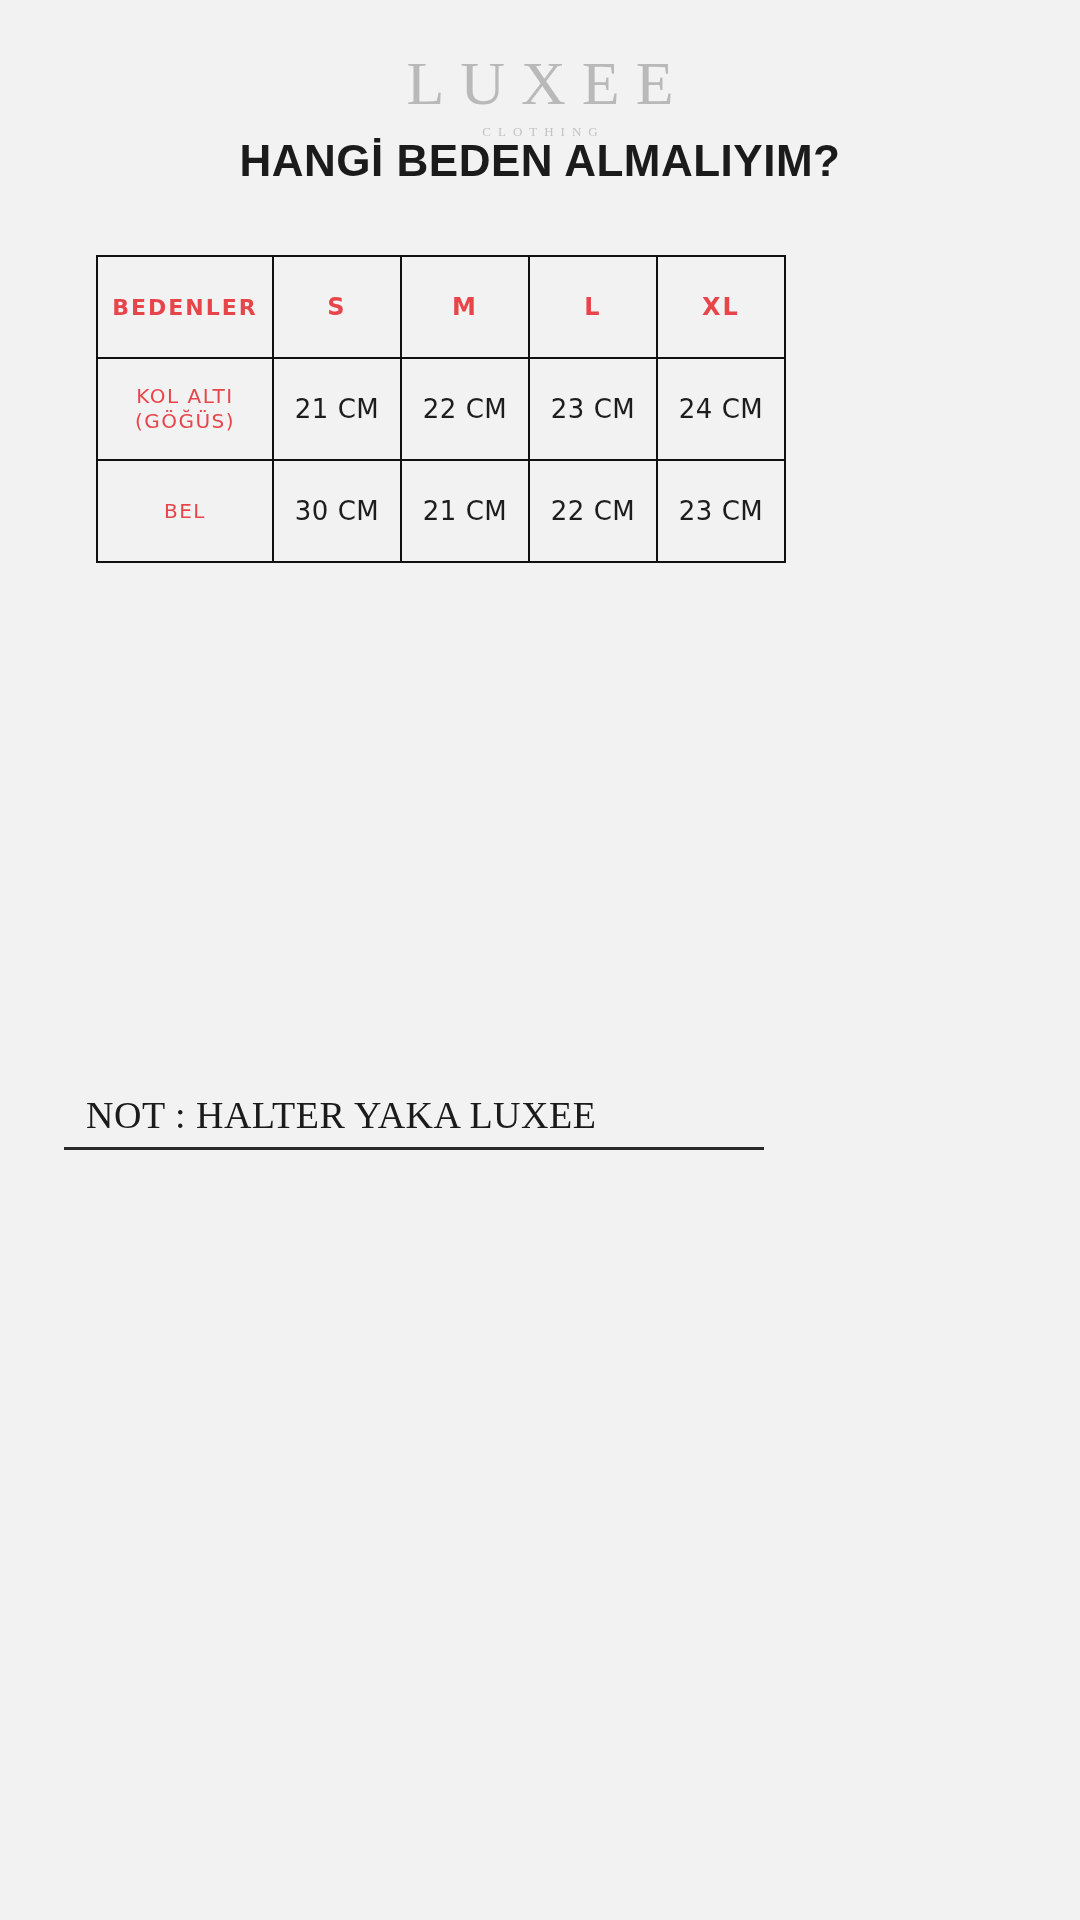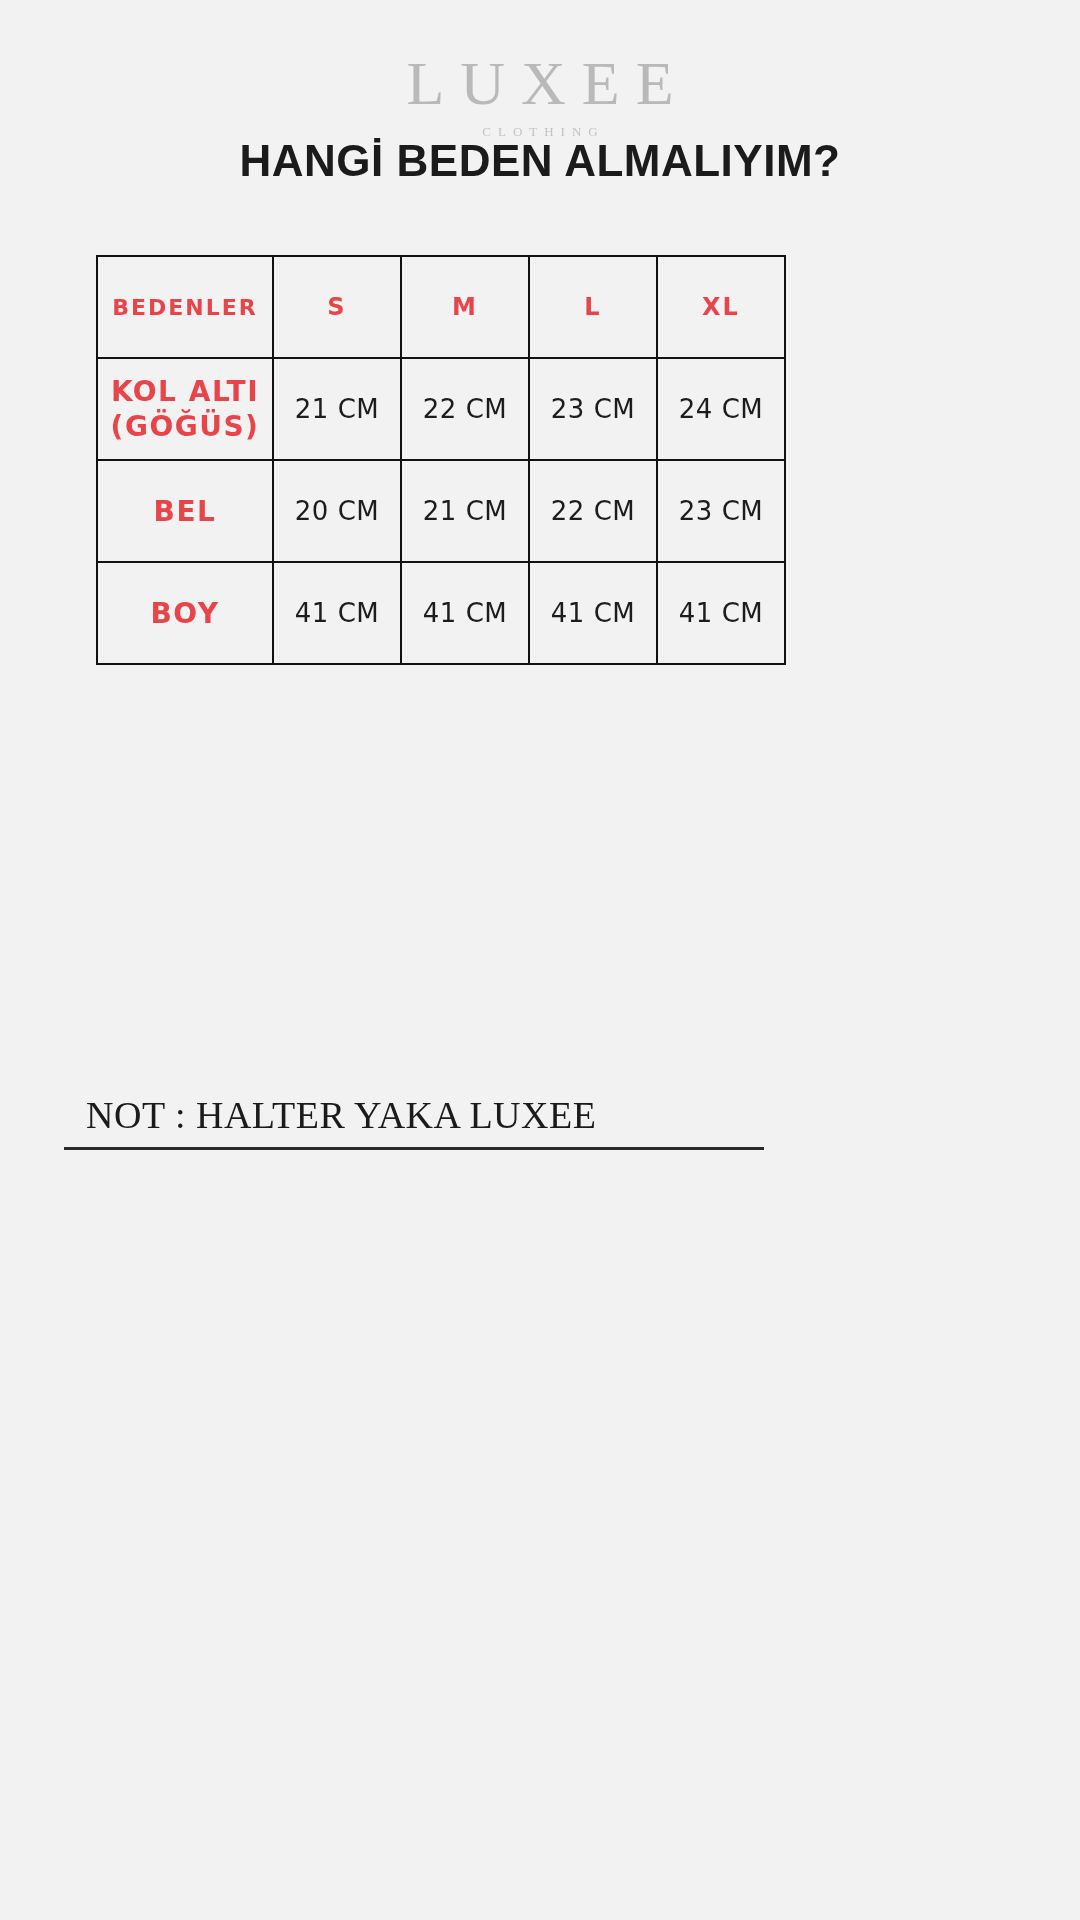--- a/index.html
+++ b/index.html
@@ -95,22 +95,22 @@
   }
   .hdr-size {
     color: #e8454a;
     font-weight: bold;
     font-size: 24px;
     letter-spacing: 2px;
     font-family: "DejaVu Sans", sans-serif;
   }
   .row-label {
     color: #e8454a;
-    font-weight: bold;
-    font-size: 28px;
+    font-weight: normal;
+    font-size: 20px;
     letter-spacing: 1.5px;
     line-height: 1.25;
     font-family: "DejaVu Sans", sans-serif;
     border-radius: 11px;
   }
   .cell-val {
     color: #1d1d1d;
     font-size: 26px;
     font-weight: 500;
     font-family: "DejaVu Sans", sans-serif;
@@ -172,31 +172,24 @@
             <div>KOL ALTI</div>
             <div>(GÖĞÜS)</div>
           </td>
           <td class="cell-val">21 CM</td>
           <td class="cell-val">22 CM</td>
           <td class="cell-val">23 CM</td>
           <td class="cell-val">24 CM</td>
         </tr>
         <tr>
           <td class="row-label">BEL</td>
-          <td class="cell-val">20 CM</td>
+          <td class="cell-val">30 CM</td>
           <td class="cell-val">21 CM</td>
           <td class="cell-val">22 CM</td>
           <td class="cell-val">23 CM</td>
-        </tr>
-        <tr>
-          <td class="row-label">BOY</td>
-          <td class="cell-val">41 CM</td>
-          <td class="cell-val">41 CM</td>
-          <td class="cell-val">41 CM</td>
-          <td class="cell-val">41 CM</td>
         </tr>
       </tbody>
     </table>
   </div>
 
   <div class="note-wrap">
     <div class="note-text">NOT : HALTER YAKA LUXEE</div>
     <div class="note-rule"></div>
   </div>
 

